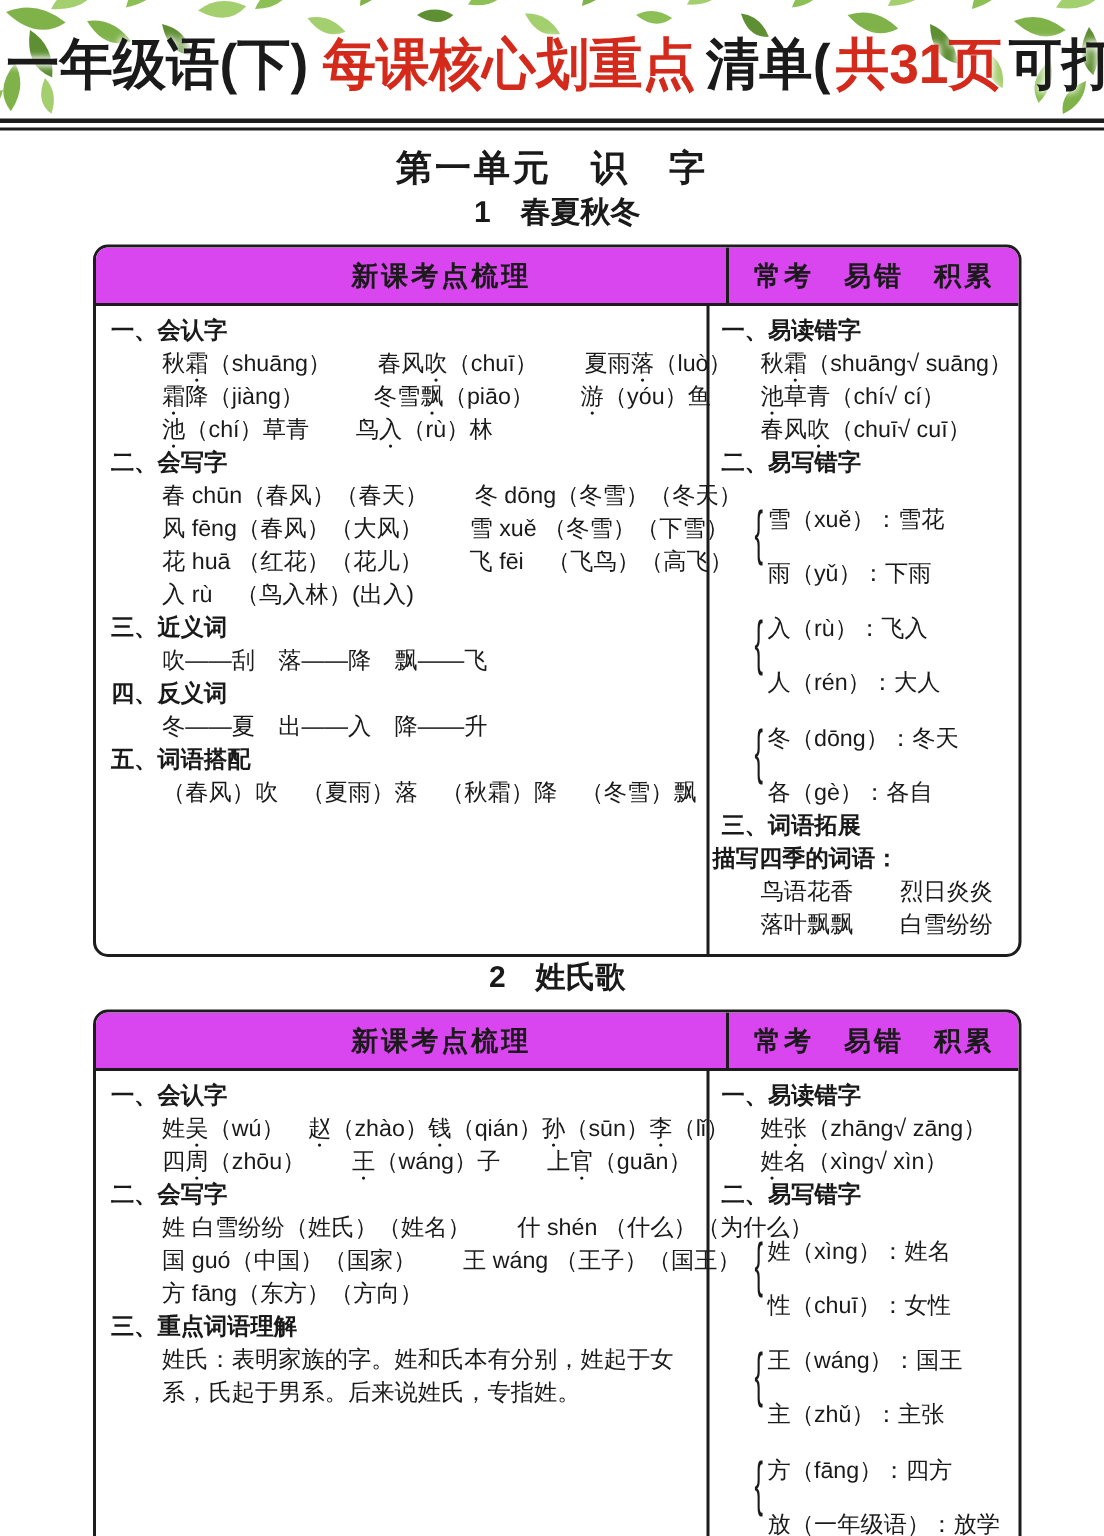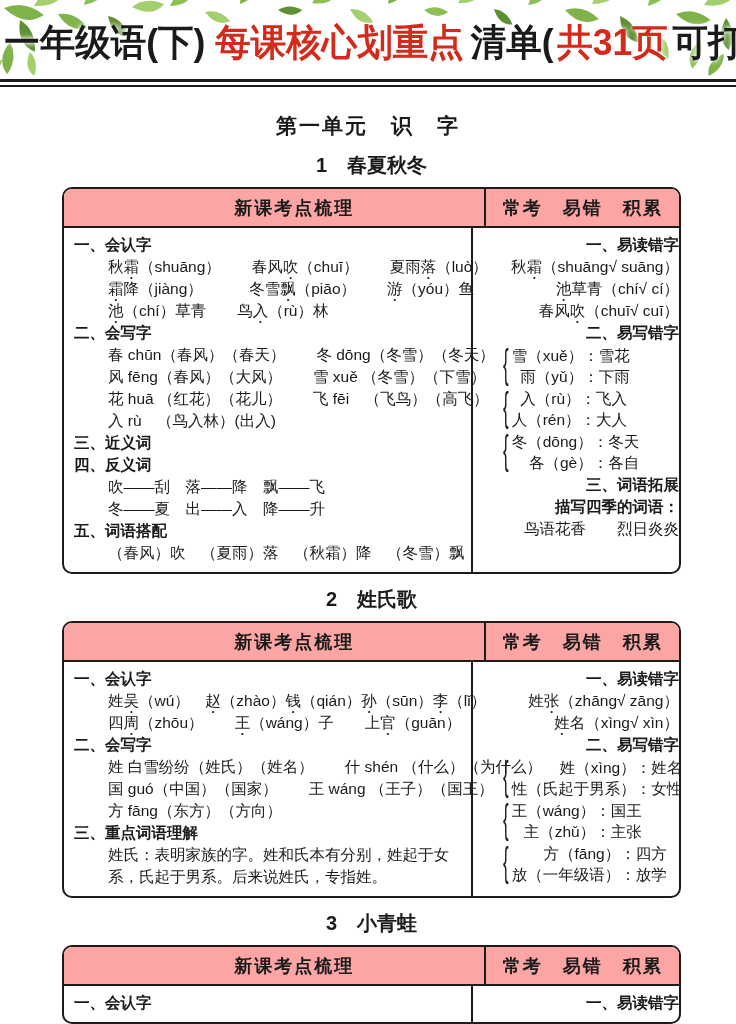--- a/index.html
+++ b/index.html
@@ -9,54 +9,54 @@
   
   #header-band{position:relative;width:736px;height:78px;}
   #leaf-svg{position:absolute;left:0;top:0;width:736px;height:80px;}
   #main-title{position:absolute;left:0;top:18px;width:736px;text-align:center;
     font-size:37px;font-weight:900;letter-spacing:0px;white-space:nowrap;z-index:2;
     text-shadow:0 0 4px #fff,0 0 6px #fff;}
   #main-title span{display:inline-block;transform:scaleX(0.96);}
 
   #double-rule{height:3px;border-top:3px solid #1c1c1c;border-bottom:2px solid #1c1c1c;margin-top:1px;}
 
-  #unit-heading{margin-top:25px;text-align:center;font-size:21px;font-weight:bold;letter-spacing:2px;}
+  #unit-heading{margin-top:9px;text-align:center;font-size:24px;font-weight:bold;letter-spacing:2px;}
 
   
   .lesson{margin:0 55px 0 62px;width:619px;}
-  .lesson-title{margin:12px 0 8px 0;text-align:center;font-size:20px;font-weight:bold;}
+  .lesson-title{margin:0 0 8px 0;text-align:center;font-size:20px;font-weight:bold;}
   .lesson-title .num{margin-right:20px;}
 
   .points-table{border:2.5px solid #1c1c1c;border-radius:10px;overflow:hidden;background:#fff;}
-  .thead{display:flex;background:#fca5a5;border-bottom:2.5px solid #1c1c1c;padding-left:40px;}
+  .thead{display:flex;background:#d946ef;border-bottom:2.5px solid #1c1c1c;padding-left:40px;}
   .th{font-size:18px;font-weight:bold;text-align:center;padding:7px 0 6px 0;letter-spacing:2px;}
   .th-left{width:66.5%;border-right:2px solid #1c1c1c;box-sizing:border-box;}
   .th-right{width:33.5%;box-sizing:border-box;}
   .tbody{display:flex;align-items:stretch;}
   .col{padding:6px 0 8px 0;box-sizing:border-box;}
   .col-left{width:66.5%;border-right:2px solid #1c1c1c;}
   .col-right{width:33.5%;}
 
   .line{font-size:15.5px;line-height:22px;white-space:nowrap;}
   .col-left .line{padding-left:44px;}
-  .col-right .line{padding-left:34px;text-align:right;}
+  .col-right .line{padding-left:34px;}
   .line.wrap{white-space:normal;padding-right:8px;}
   .line.hd{font-weight:bold;padding-left:10px;}
   .col-right .line.hd{padding-left:8px;}
   .line.bold{font-weight:bold;padding-left:2px;}
 
   
   .d{position:relative;display:inline-block;}
   .d::after{content:"\2022";position:absolute;left:50%;transform:translateX(-50%);
     bottom:-0.5em;font-size:0.5em;line-height:1;color:#1a1a1a;}
 
   
   .brace{display:flex;align-items:center;padding-left:30px;margin:1px 0;}
   .brace .bg{font-size:17px;transform:scaleY(2.35);margin-right:3px;font-weight:400;}
-  .brace .bl .line{padding-left:0;line-height:21px;}
+  .brace .bl .line{padding-left:0;line-height:21px;margin-top:15px;}
 </style>
 </head>
 <body>
 
 <div id="page">
 
   <div id="header-band">
     <svg id="leaf-svg" viewBox="0 0 736 80" xmlns="http://www.w3.org/2000/svg">
       <defs>
         <path id="leaf" d="M0 0 Q10 -11 26 -7 Q18 6 0 0 Z"></path>
@@ -116,22 +116,22 @@
               <div class="line hd">一、会认字</div>
               <div class="line">秋<span class="d">霜</span>（shuāng）　　春风<span class="d">吹</span>（chuī）　　夏雨<span class="d">落</span>（luò）</div>
               <div class="line"><span class="d">霜</span>降（jiàng）　　　冬雪<span class="d">飘</span>（piāo）　　<span class="d">游</span>（yóu）鱼</div>
               <div class="line"><span class="d">池</span>（chí）草青　　鸟<span class="d">入</span>（rù）林</div>
               <div class="line hd">二、会写字</div>
               <div class="line">春 chūn（春风）（春天）　　冬 dōng（冬雪）（冬天）</div>
               <div class="line">风 fēng（春风）（大风）　　雪 xuě （冬雪）（下雪）</div>
               <div class="line">花 huā （红花）（花儿）　　飞 fēi　（飞鸟）（高飞）</div>
               <div class="line">入 rù　（鸟入林）(出入)</div>
               <div class="line hd">三、近义词</div>
+              <div class="line">吹——刮　落——降　飘——飞</div>
               <div class="line hd">四、反义词</div>
-              <div class="line">吹——刮　落——降　飘——飞</div>
               <div class="line">冬——夏　出——入　降——升</div>
               <div class="line hd">五、词语搭配</div>
               <div class="line">（春风）吹　（夏雨）落　（秋霜）降　（冬雪）飘</div>
             </div>
             <div class="col col-right">
               <div class="line hd">一、易读错字</div>
               <div class="line">秋<span class="d">霜</span>（shuāng√ suāng）</div>
               <div class="line"><span class="d">池</span>草青（chí√ cí）</div>
               <div class="line">春风<span class="d">吹</span>（chuī√ cuī）</div>
               <div class="line hd">二、易写错字</div>
@@ -152,20 +152,21 @@
               <div class="brace">
                 <span class="bg">{</span>
                 <div class="bl">
                   <div class="line">冬（dōng）：冬天</div>
                   <div class="line">各（gè）：各自</div>
                 </div>
               </div>
               <div class="line hd">三、词语拓展</div>
               <div class="line bold">描写四季的词语：</div>
               <div class="line">鸟语花香　　烈日炎炎</div>
+              <div class="line">落叶飘飘　　白雪纷纷</div>
             </div>
           </div>
         </div>
       </div>
       <div class="lesson">
         <div class="lesson-title"><span class="num">2</span><span>姓氏歌</span></div>
         <div class="points-table">
           <div class="thead">
             <div class="th th-left">新课考点梳理</div>
             <div class="th th-right">常考　易错　积累</div>
@@ -184,21 +185,21 @@
             </div>
             <div class="col col-right">
               <div class="line hd">一、易读错字</div>
               <div class="line">姓<span class="d">张</span>（zhāng√ zāng）</div>
               <div class="line"><span class="d">姓</span>名（xìng√ xìn）</div>
               <div class="line hd">二、易写错字</div>
               <div class="brace">
                 <span class="bg">{</span>
                 <div class="bl">
                   <div class="line">姓（xìng）：姓名</div>
-                  <div class="line">性（氏起于男系）：女性</div>
+                  <div class="line">性（chuī）：女性</div>
                 </div>
               </div>
               <div class="brace">
                 <span class="bg">{</span>
                 <div class="bl">
                   <div class="line">王（wáng）：国王</div>
                   <div class="line">主（zhǔ）：主张</div>
                 </div>
               </div>
               <div class="brace">

